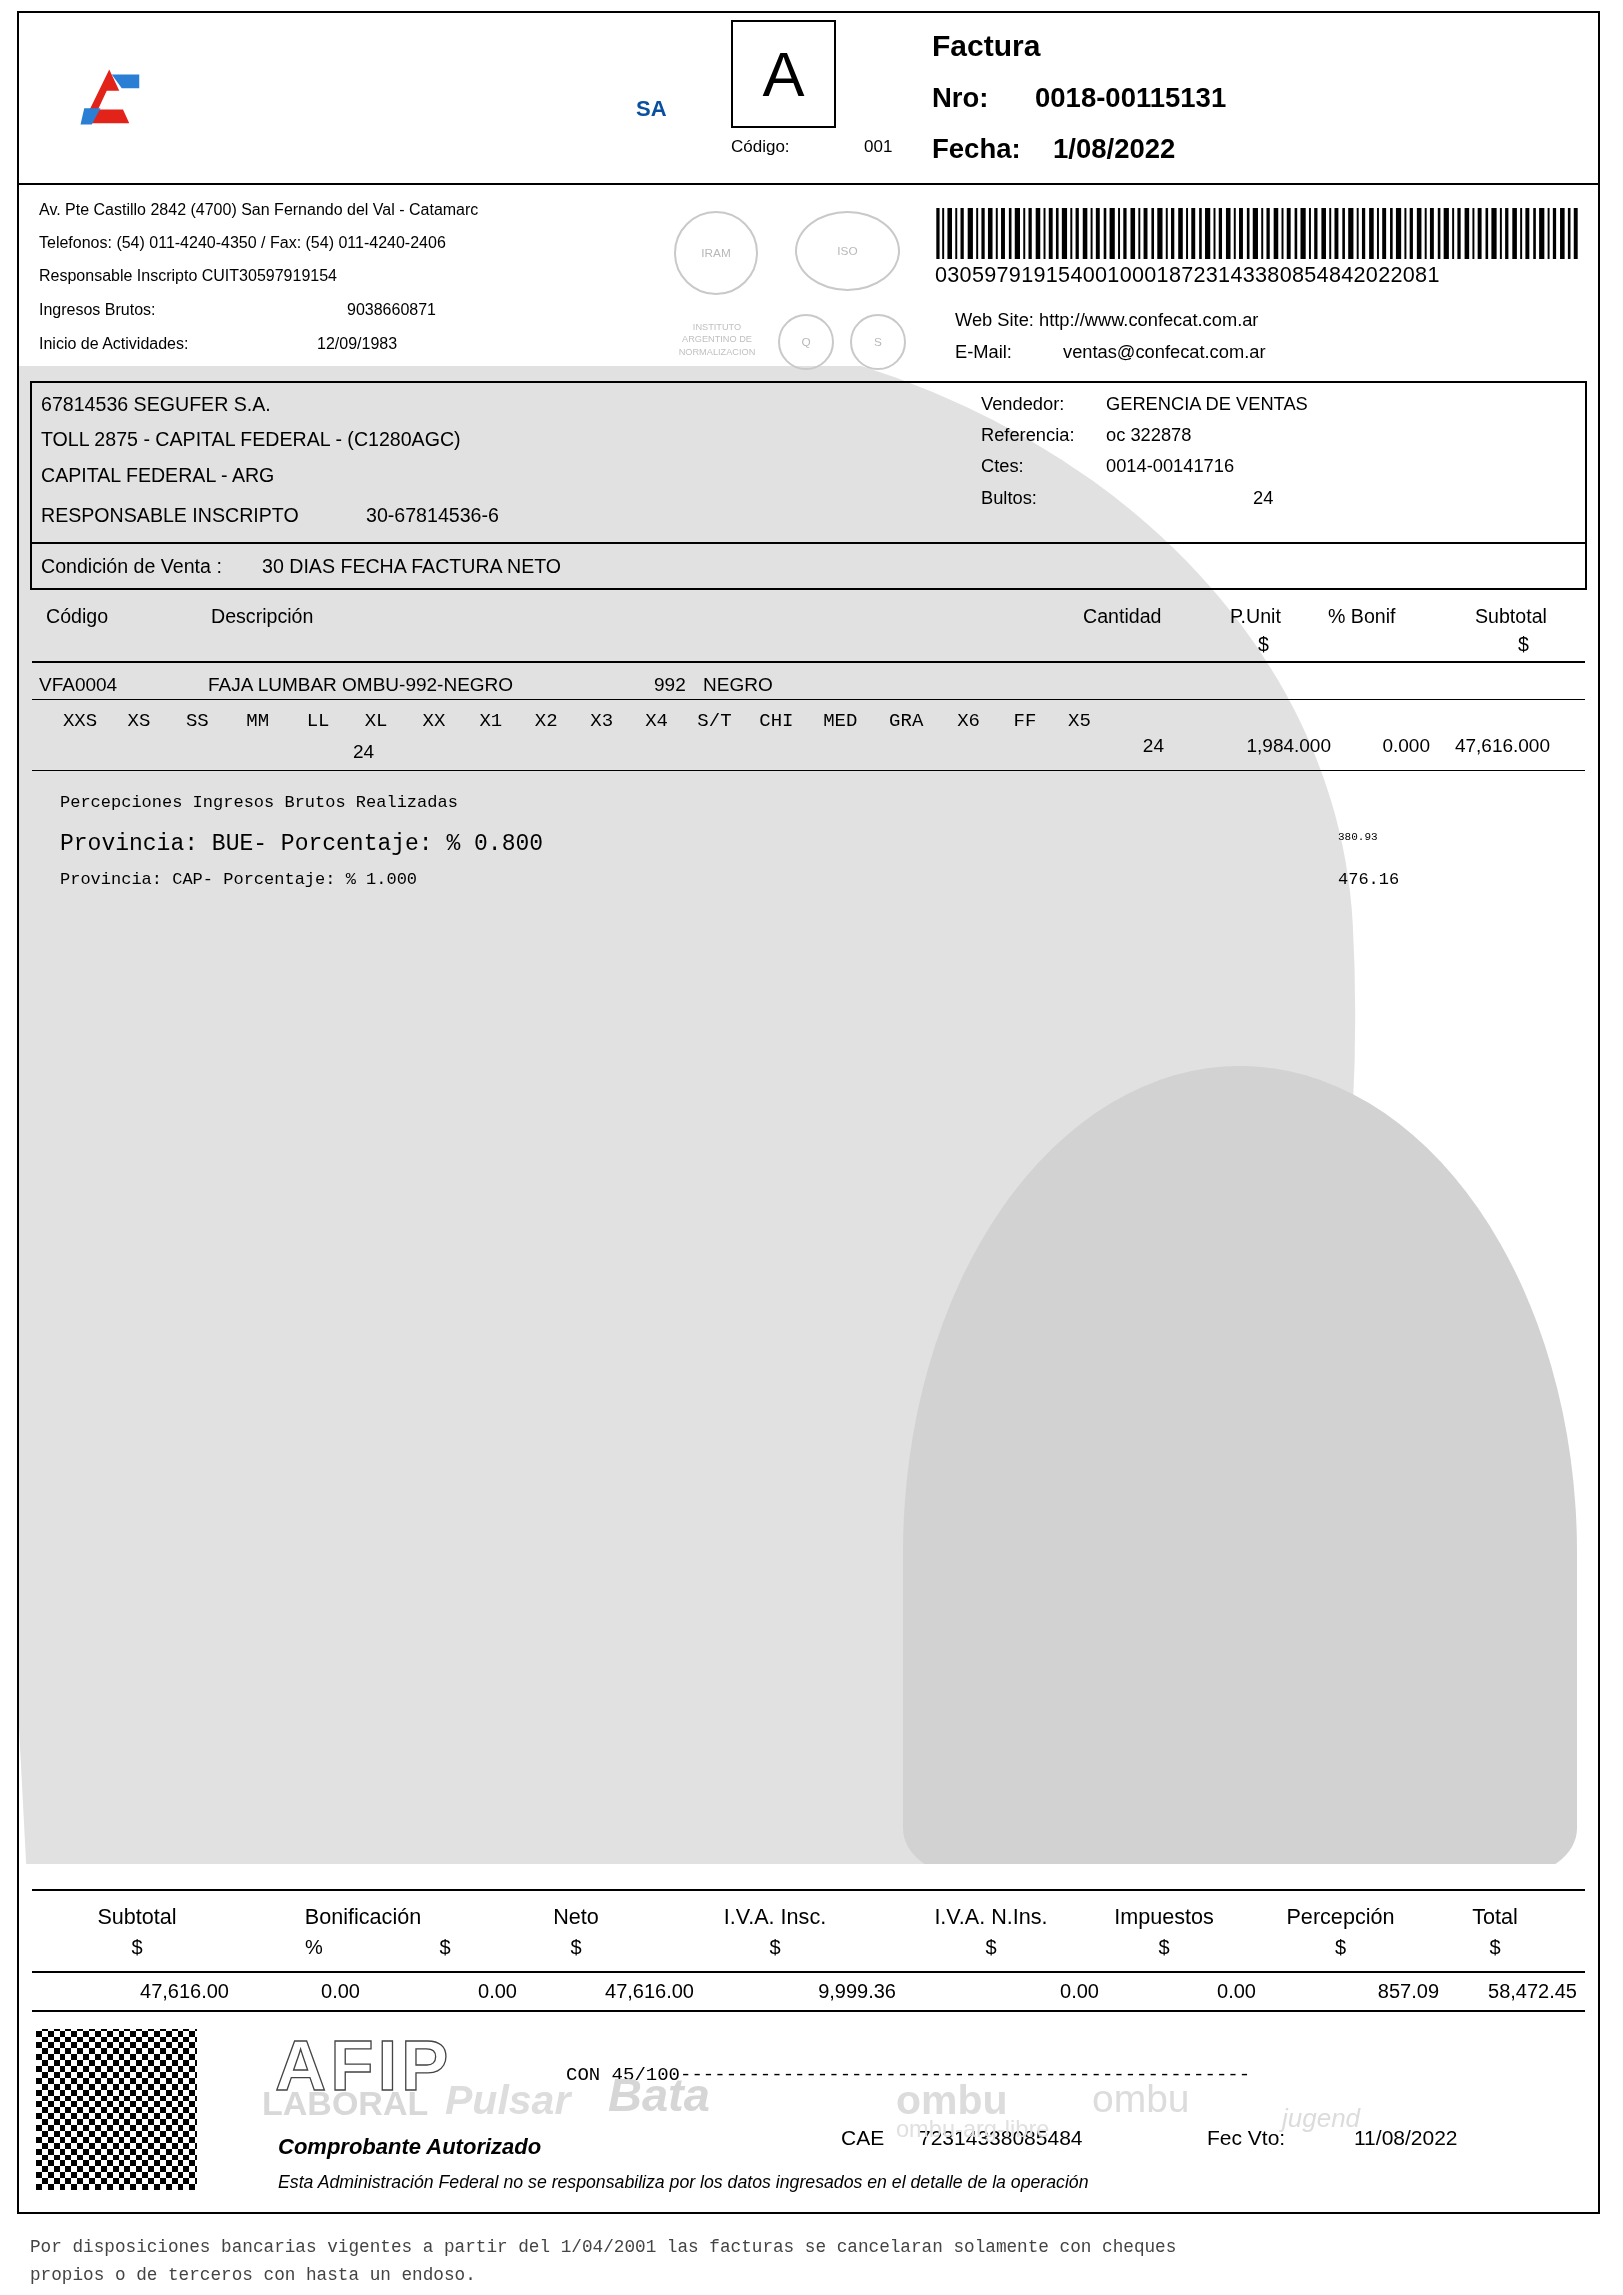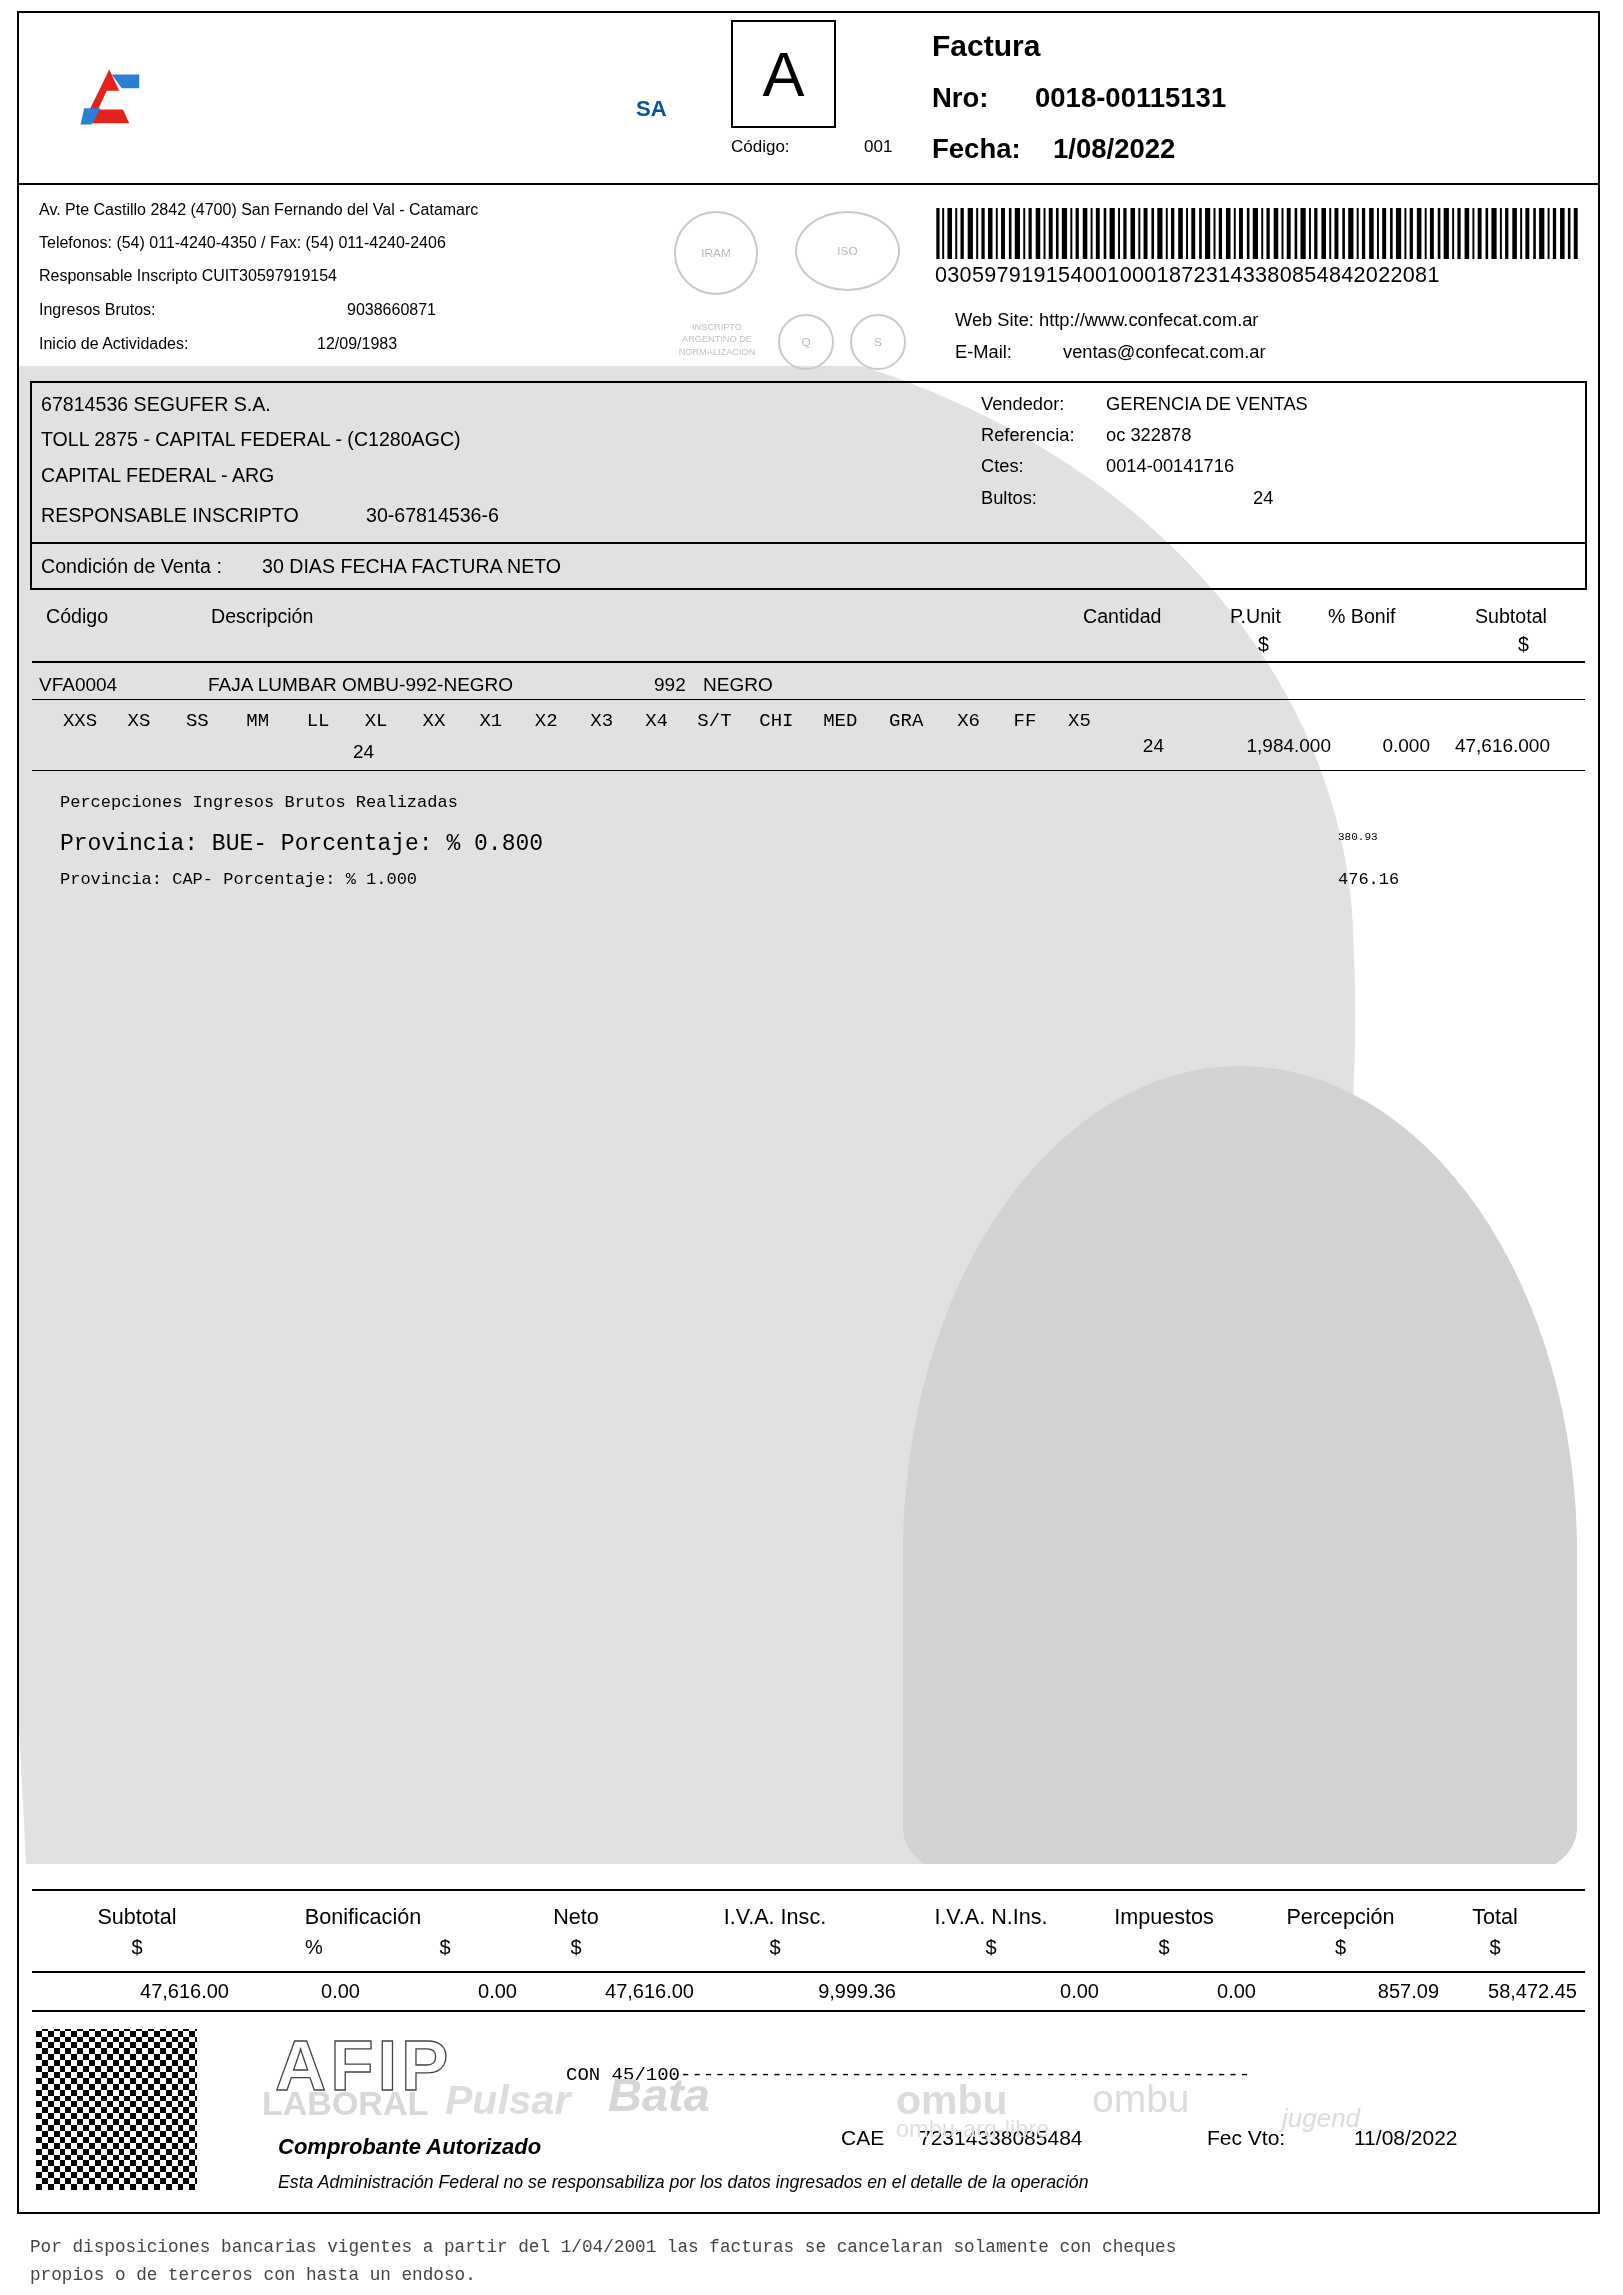--- a/index.html
+++ b/index.html
@@ -305,21 +305,21 @@
     <div class="abs co-line co-l3">Responsable Inscripto CUIT30597919154</div>
     <div class="abs co-line co-l4">Ingresos Brutos:</div>
     <div class="abs co-line co-l4b">9038660871</div>
     <div class="abs co-line co-l5">Inicio de Actividades:</div>
     <div class="abs co-line co-l5b">12/09/1983</div>
 
     <div class="abs seal seal-1">IRAM</div>
     <div class="abs seal seal-2">ISO</div>
     <div class="abs seal seal-3">Q</div>
     <div class="abs seal seal-4">S</div>
-    <div class="abs seal-label">INSCRIPTO ARGENTINO DE NORMALIZACION</div>
+    <div class="abs seal-label">INSTITUTO ARGENTINO DE NORMALIZACION</div>
 
     <svg class="abs barcode" viewBox="0 0 985 78" preserveAspectRatio="none">
       <g fill="#000">
         <rect x="2" y="0" width="5" height="78"></rect>
           <rect x="11" y="0" width="3" height="78"></rect>
         <rect x="19" y="0" width="7" height="78"></rect>
           <rect x="31" y="0" width="3" height="78"></rect>
         <rect x="39" y="0" width="5" height="78"></rect>
           <rect x="50" y="0" width="8" height="78"></rect>
         <rect x="63" y="0" width="3" height="78"></rect>

